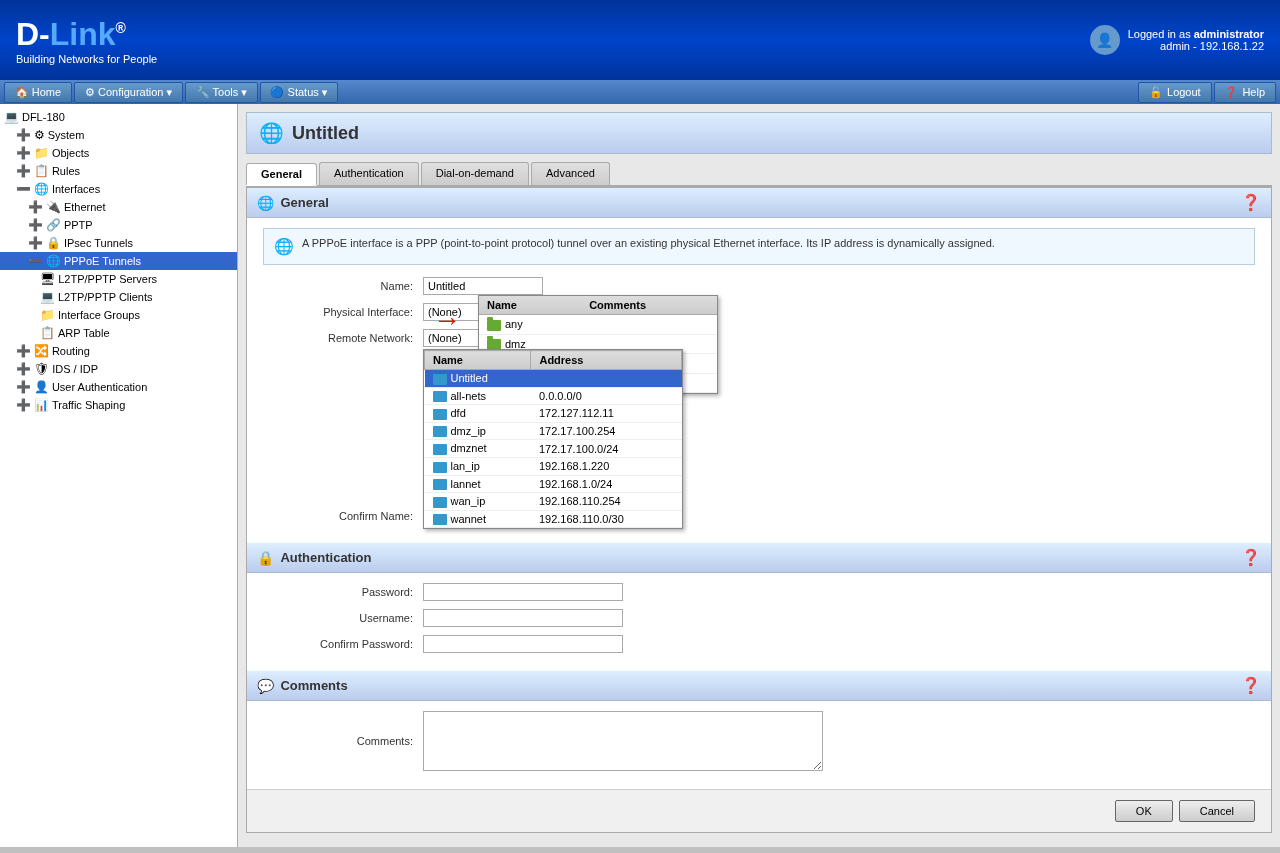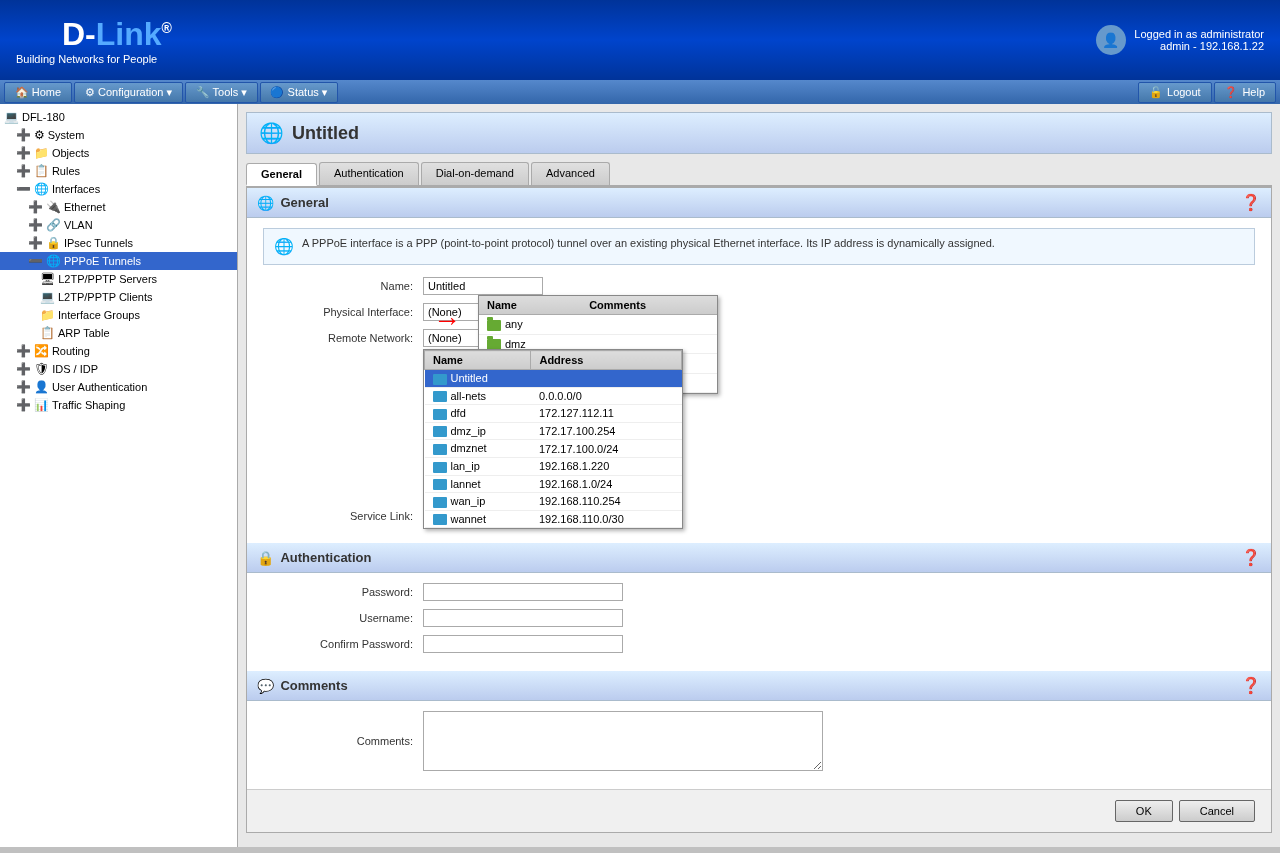--- a/index.html
+++ b/index.html
@@ -5,27 +5,27 @@
     * { margin: 0; padding: 0; box-sizing: border-box; }
     body { font-family: Arial, Helvetica, sans-serif; font-size: 12px; background: #c0c0c0; }
 
     
     .top-header {
       background: linear-gradient(180deg, #003399 0%, #0044cc 50%, #003399 100%);
       display: flex; align-items: center; justify-content: space-between;
       padding: 8px 16px; height: 80px;
     }
     .logo-area { display: flex; flex-direction: column; }
-    .logo-text { color: white; font-size: 32px; font-weight: bold; font-family: 'Arial Black', Arial, sans-serif; margin-left: 46px; }
+    .logo-text { color: white; font-size: 32px; font-weight: bold; font-family: 'Arial Black', Arial, sans-serif; }
     .logo-text span { color: #00aaff; }
     .logo-tagline { color: white; font-size: 11px; }
     .user-info { color: white; font-size: 11px; text-align: right; display: flex; align-items: center; gap: 8px; }
     .user-icon { width: 30px; height: 30px; background: #6699cc; border-radius: 50%; display: flex; align-items: center; justify-content: center; color: white; font-size: 14px; }
     .user-text { text-align: right; }
-    .user-text b { font-weight: normal; }
+    .user-text b { font-weight: bold; }
 
     
     .nav-bar {
       background: linear-gradient(180deg, #5588cc 0%, #3366aa 100%);
       display: flex; align-items: center; height: 14px; padding: 12px 4px;
       justify-content: space-between;
     }
     .nav-left { display: flex; gap: 2px; }
     .nav-right { display: flex; gap: 2px; }
     .nav-btn {
@@ -225,21 +225,21 @@
       <span>Interfaces</span>
     </div>
     <div class="tree-item tree-indent-2">
       <span class="icon">➕</span>
       <span class="icon">🔌</span>
       <span>Ethernet</span>
     </div>
     <div class="tree-item tree-indent-2">
       <span class="icon">➕</span>
       <span class="icon">🔗</span>
-      <span>VLAN</span>
+      <span>PPTP</span>
     </div>
     <div class="tree-item tree-indent-2">
       <span class="icon">➕</span>
       <span class="icon">🔒</span>
       <span>IPsec Tunnels</span>
     </div>
     <div class="tree-item tree-indent-2 selected">
       <span class="icon">➖</span>
       <span class="icon">🌐</span>
       <span>PPPoE Tunnels</span>
@@ -426,21 +426,21 @@
                 <tr>
                   <td><span class="network-icon"></span>wannet</td>
                   <td>192.168.110.0/30</td>
                 </tr>
               </tbody>
             </table>
           </div>
         </div>
 
         <div class="form-row" style="margin-top: 160px;">
-          <label class="form-label">Service Link:</label>
+          <label class="form-label">Confirm Name:</label>
           <input class="form-input" type="text" style="width: 120px;" value="">
         </div>
       </div>
 
       <div class="section-header">
         <div class="section-header-left">
           <span class="section-icon">🔒</span>
           <span class="section-title">Authentication</span>
         </div>
         <span style="font-size:16px;color:#3366cc;cursor:pointer;">❓</span>

